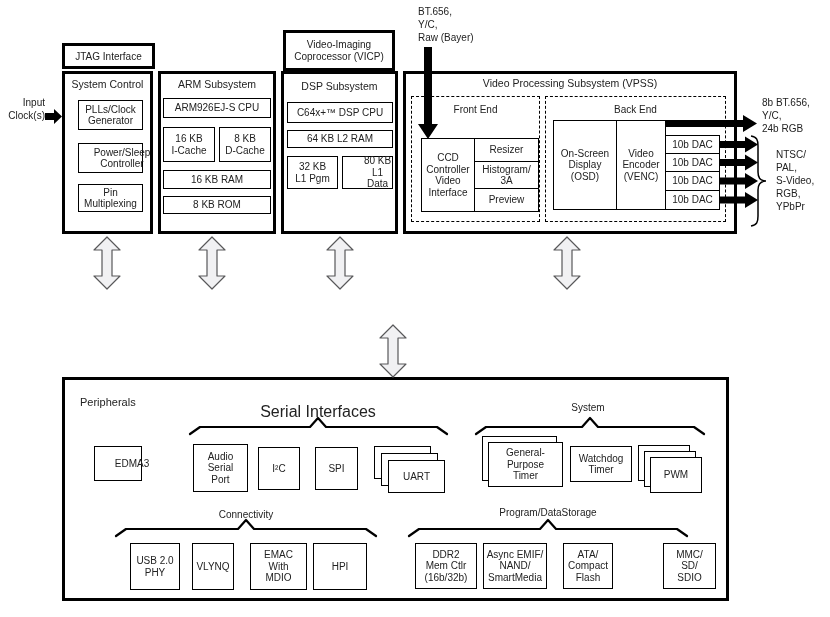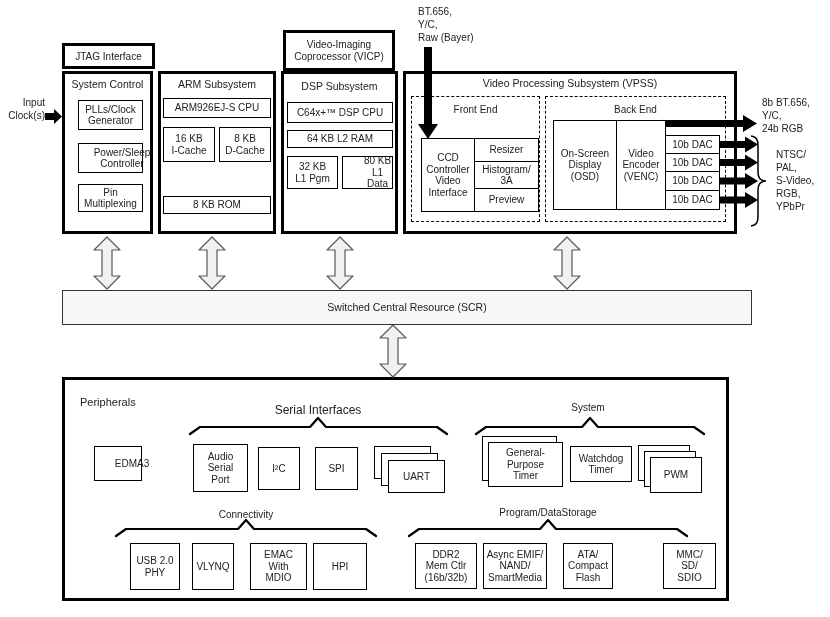--- a/index.html
+++ b/index.html
@@ -44,20 +44,21 @@
   <div class="box" style="left:78px;top:184px;width:65px;height:28px;">Pin
 Multiplexing</div>
 
   <div class="bbox" style="left:158px;top:71px;width:118px;height:163px;"></div>
   <div class="title" style="left:158px;top:78px;width:118px;">ARM Subsystem</div>
   <div class="box" style="left:163px;top:98px;width:108px;height:20px;">ARM926EJ-S CPU</div>
   <div class="box" style="left:163px;top:127px;width:52px;height:35px;">16 KB
 I-Cache</div>
   <div class="box" style="left:219px;top:127px;width:52px;height:35px;">8 KB
 D-Cache</div>
+  <div class="box" style="left:163px;top:170px;width:108px;height:19px;">16 KB RAM</div>
   <div class="box" style="left:163px;top:196px;width:108px;height:18px;">8 KB ROM</div>
 
   <div class="bbox" style="left:283px;top:30px;width:112px;height:41px;display:flex;align-items:center;justify-content:center;font-size:10px;line-height:12px;white-space:pre-line;text-align:center;">Video-Imaging
 Coprocessor (VICP)</div>
 
   <div class="bbox" style="left:281px;top:71px;width:117px;height:163px;"></div>
   <div class="title" style="left:281px;top:80px;width:117px;">DSP Subsystem</div>
   <div class="box" style="left:287px;top:102px;width:106px;height:21px;">C64x+™ DSP CPU</div>
   <div class="box" style="left:287px;top:130px;width:106px;height:18px;">64 KB L2 RAM</div>
   <div class="box" style="left:287px;top:156px;width:51px;height:33px;">32 KB
@@ -85,28 +86,27 @@
 Display
 (OSD)</div>
   <div class="box" style="left:616px;top:120px;width:50px;height:90px;">Video
 Encoder
 (VENC)</div>
   <div class="box" style="left:665px;top:135px;width:55px;height:19px;">10b DAC</div>
   <div class="box" style="left:665px;top:153px;width:55px;height:19px;">10b DAC</div>
   <div class="box" style="left:665px;top:171px;width:55px;height:20px;">10b DAC</div>
   <div class="box" style="left:665px;top:190px;width:55px;height:20px;">10b DAC</div>
 
-  <div class="box" style="left:62px;top:290px;width:690px;height:35px;background:#f7f7f7;font-size:10.5px;border-color:#333;">Switched Central Resource (SCR)</div>
 
   <div class="bbox" style="left:62px;top:377px;width:667px;height:224px;"></div>
   <div class="lbl" style="left:80px;top:396px;font-size:11px;">Peripherals</div>
 
   <div class="box" style="left:94px;top:446px;width:48px;height:35px;padding-left:28px;">EDMA3</div>
 
-  <div class="title" style="left:248px;top:403px;width:140px;font-size:12px;">Serial Interfaces</div>
+  <div class="title" style="left:248px;top:403px;width:140px;font-size:16px;">Serial Interfaces</div>
   <div class="box" style="left:193px;top:444px;width:55px;height:48px;">Audio
 Serial
 Port</div>
   <div class="box" style="left:258px;top:447px;width:42px;height:43px;">I²C</div>
   <div class="box" style="left:315px;top:447px;width:43px;height:43px;">SPI</div>
   <div class="box" style="left:374px;top:446px;width:57px;height:33px;"></div>
   <div class="box" style="left:381px;top:453px;width:57px;height:33px;"></div>
   <div class="box" style="left:388px;top:460px;width:57px;height:33px;">UART</div>
 
   <div class="title" style="left:538px;top:402px;width:100px;font-size:10px;">System</div>

